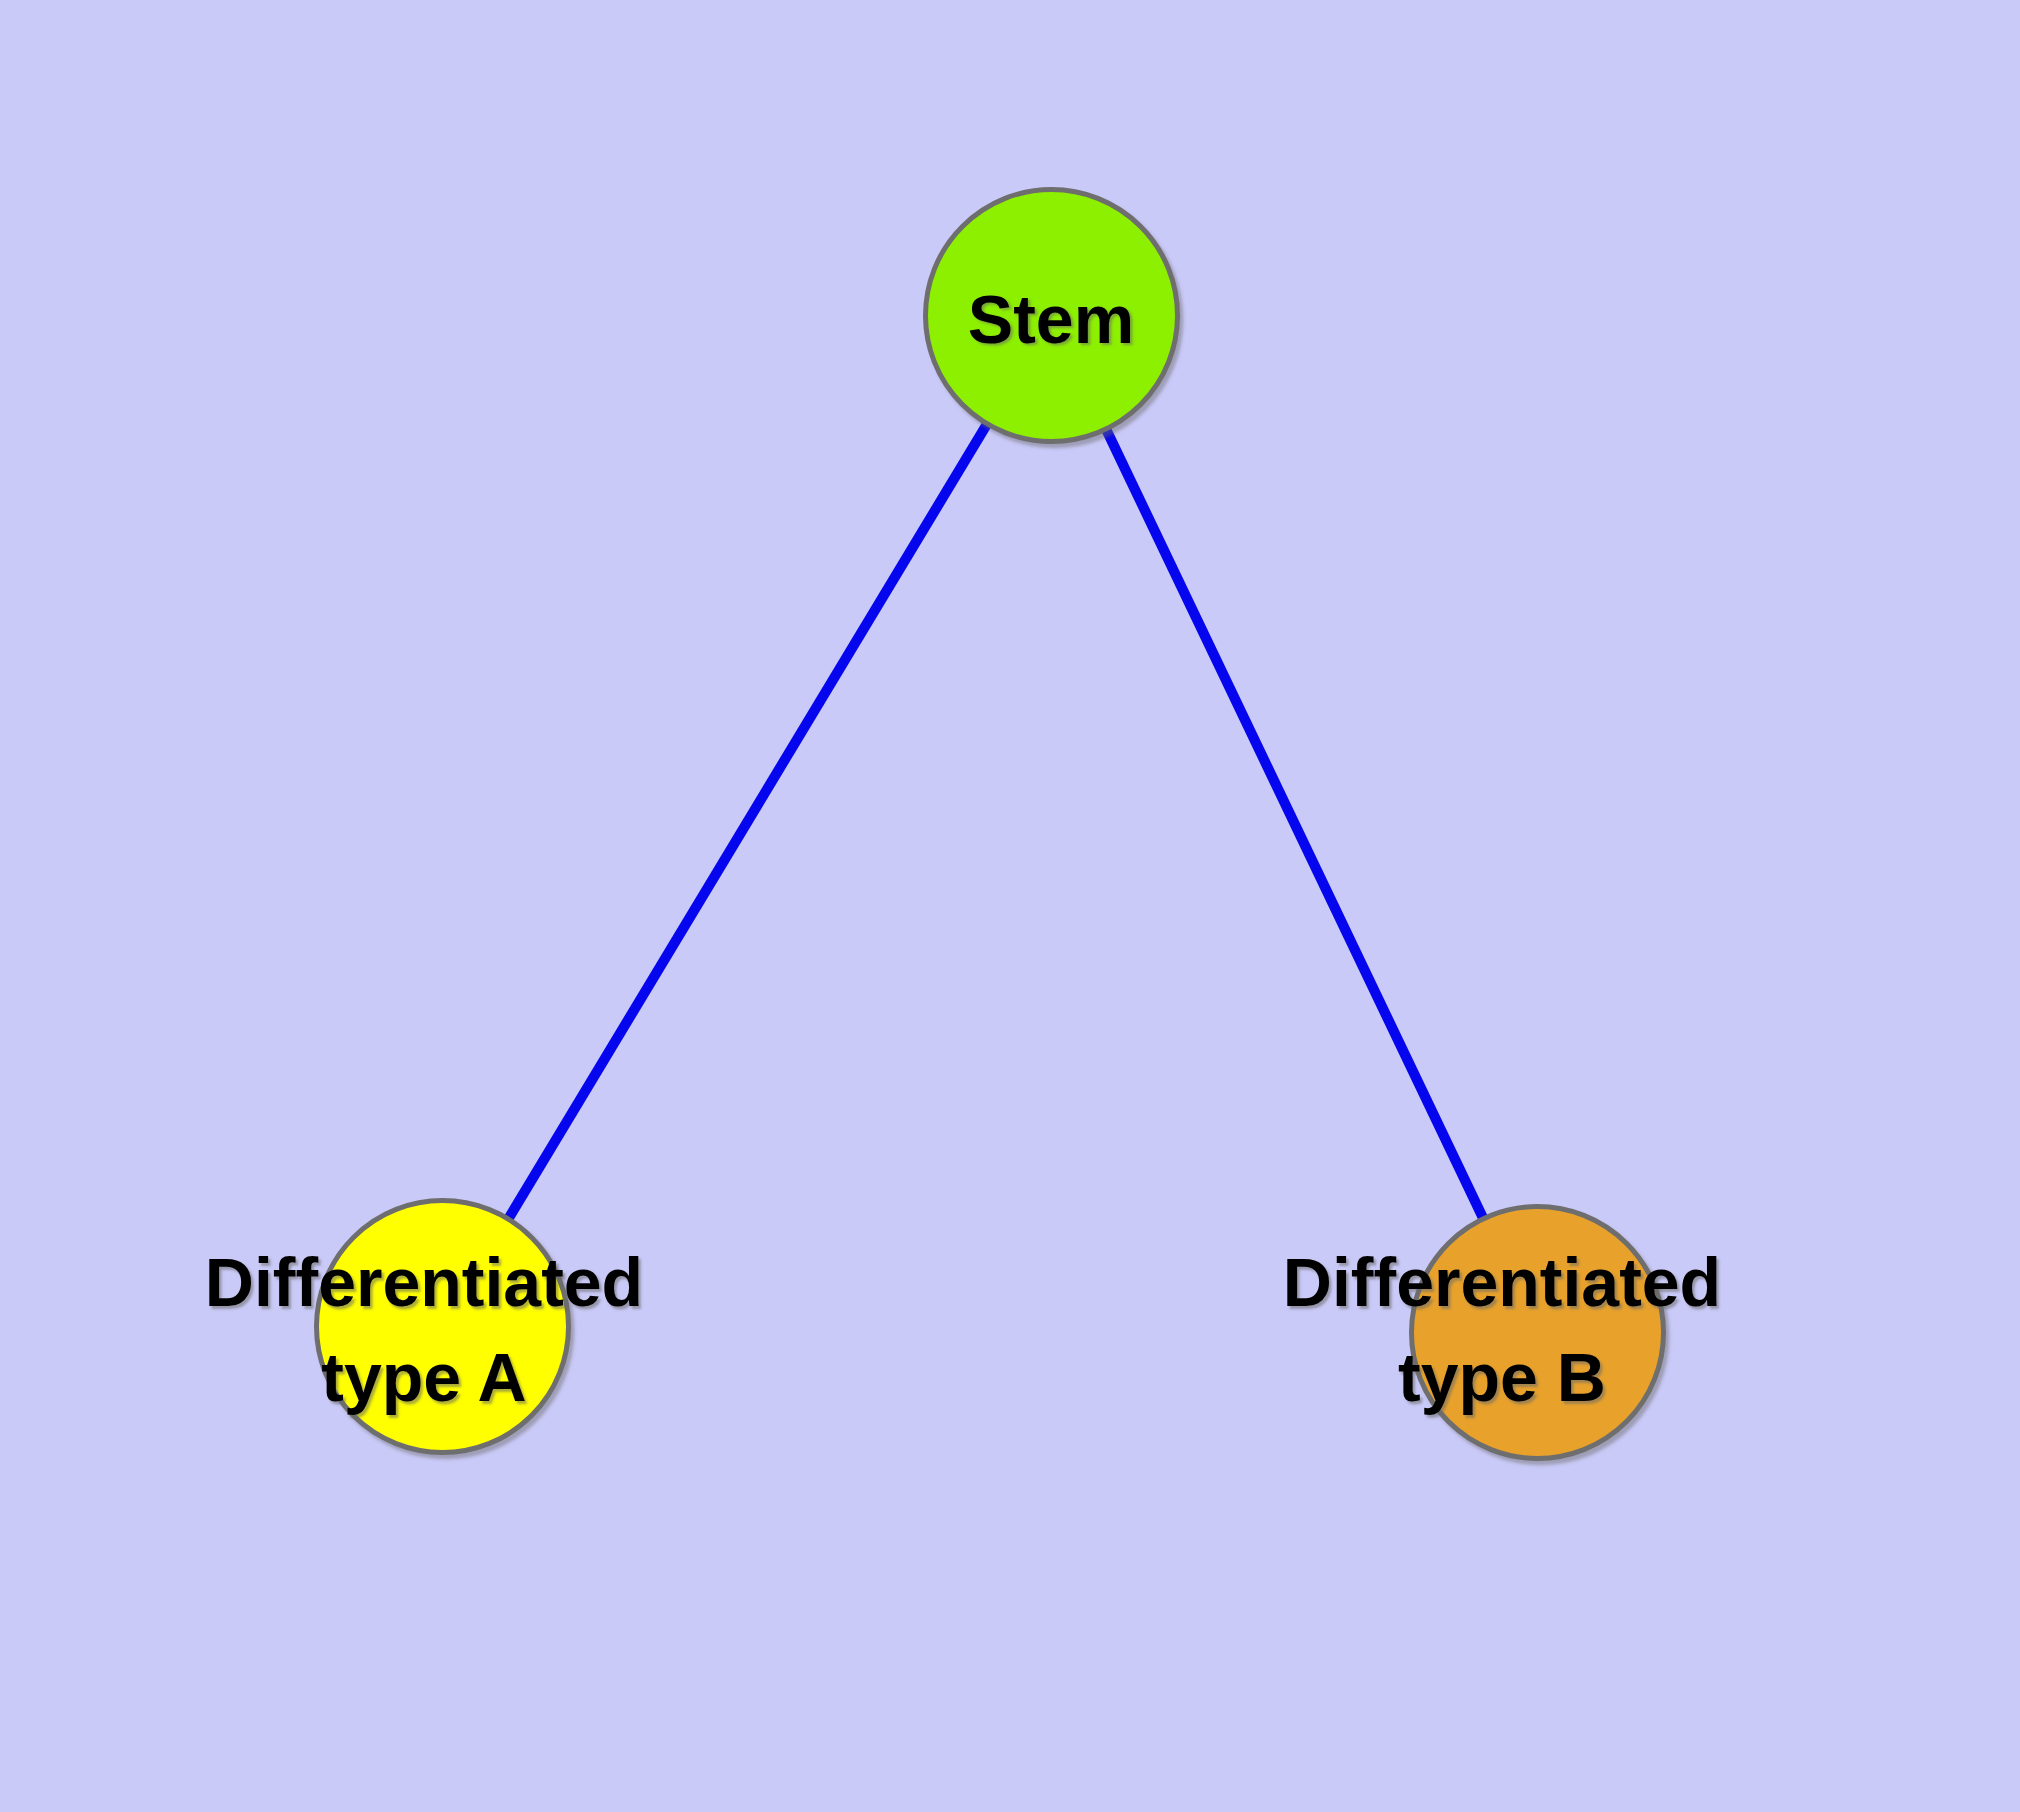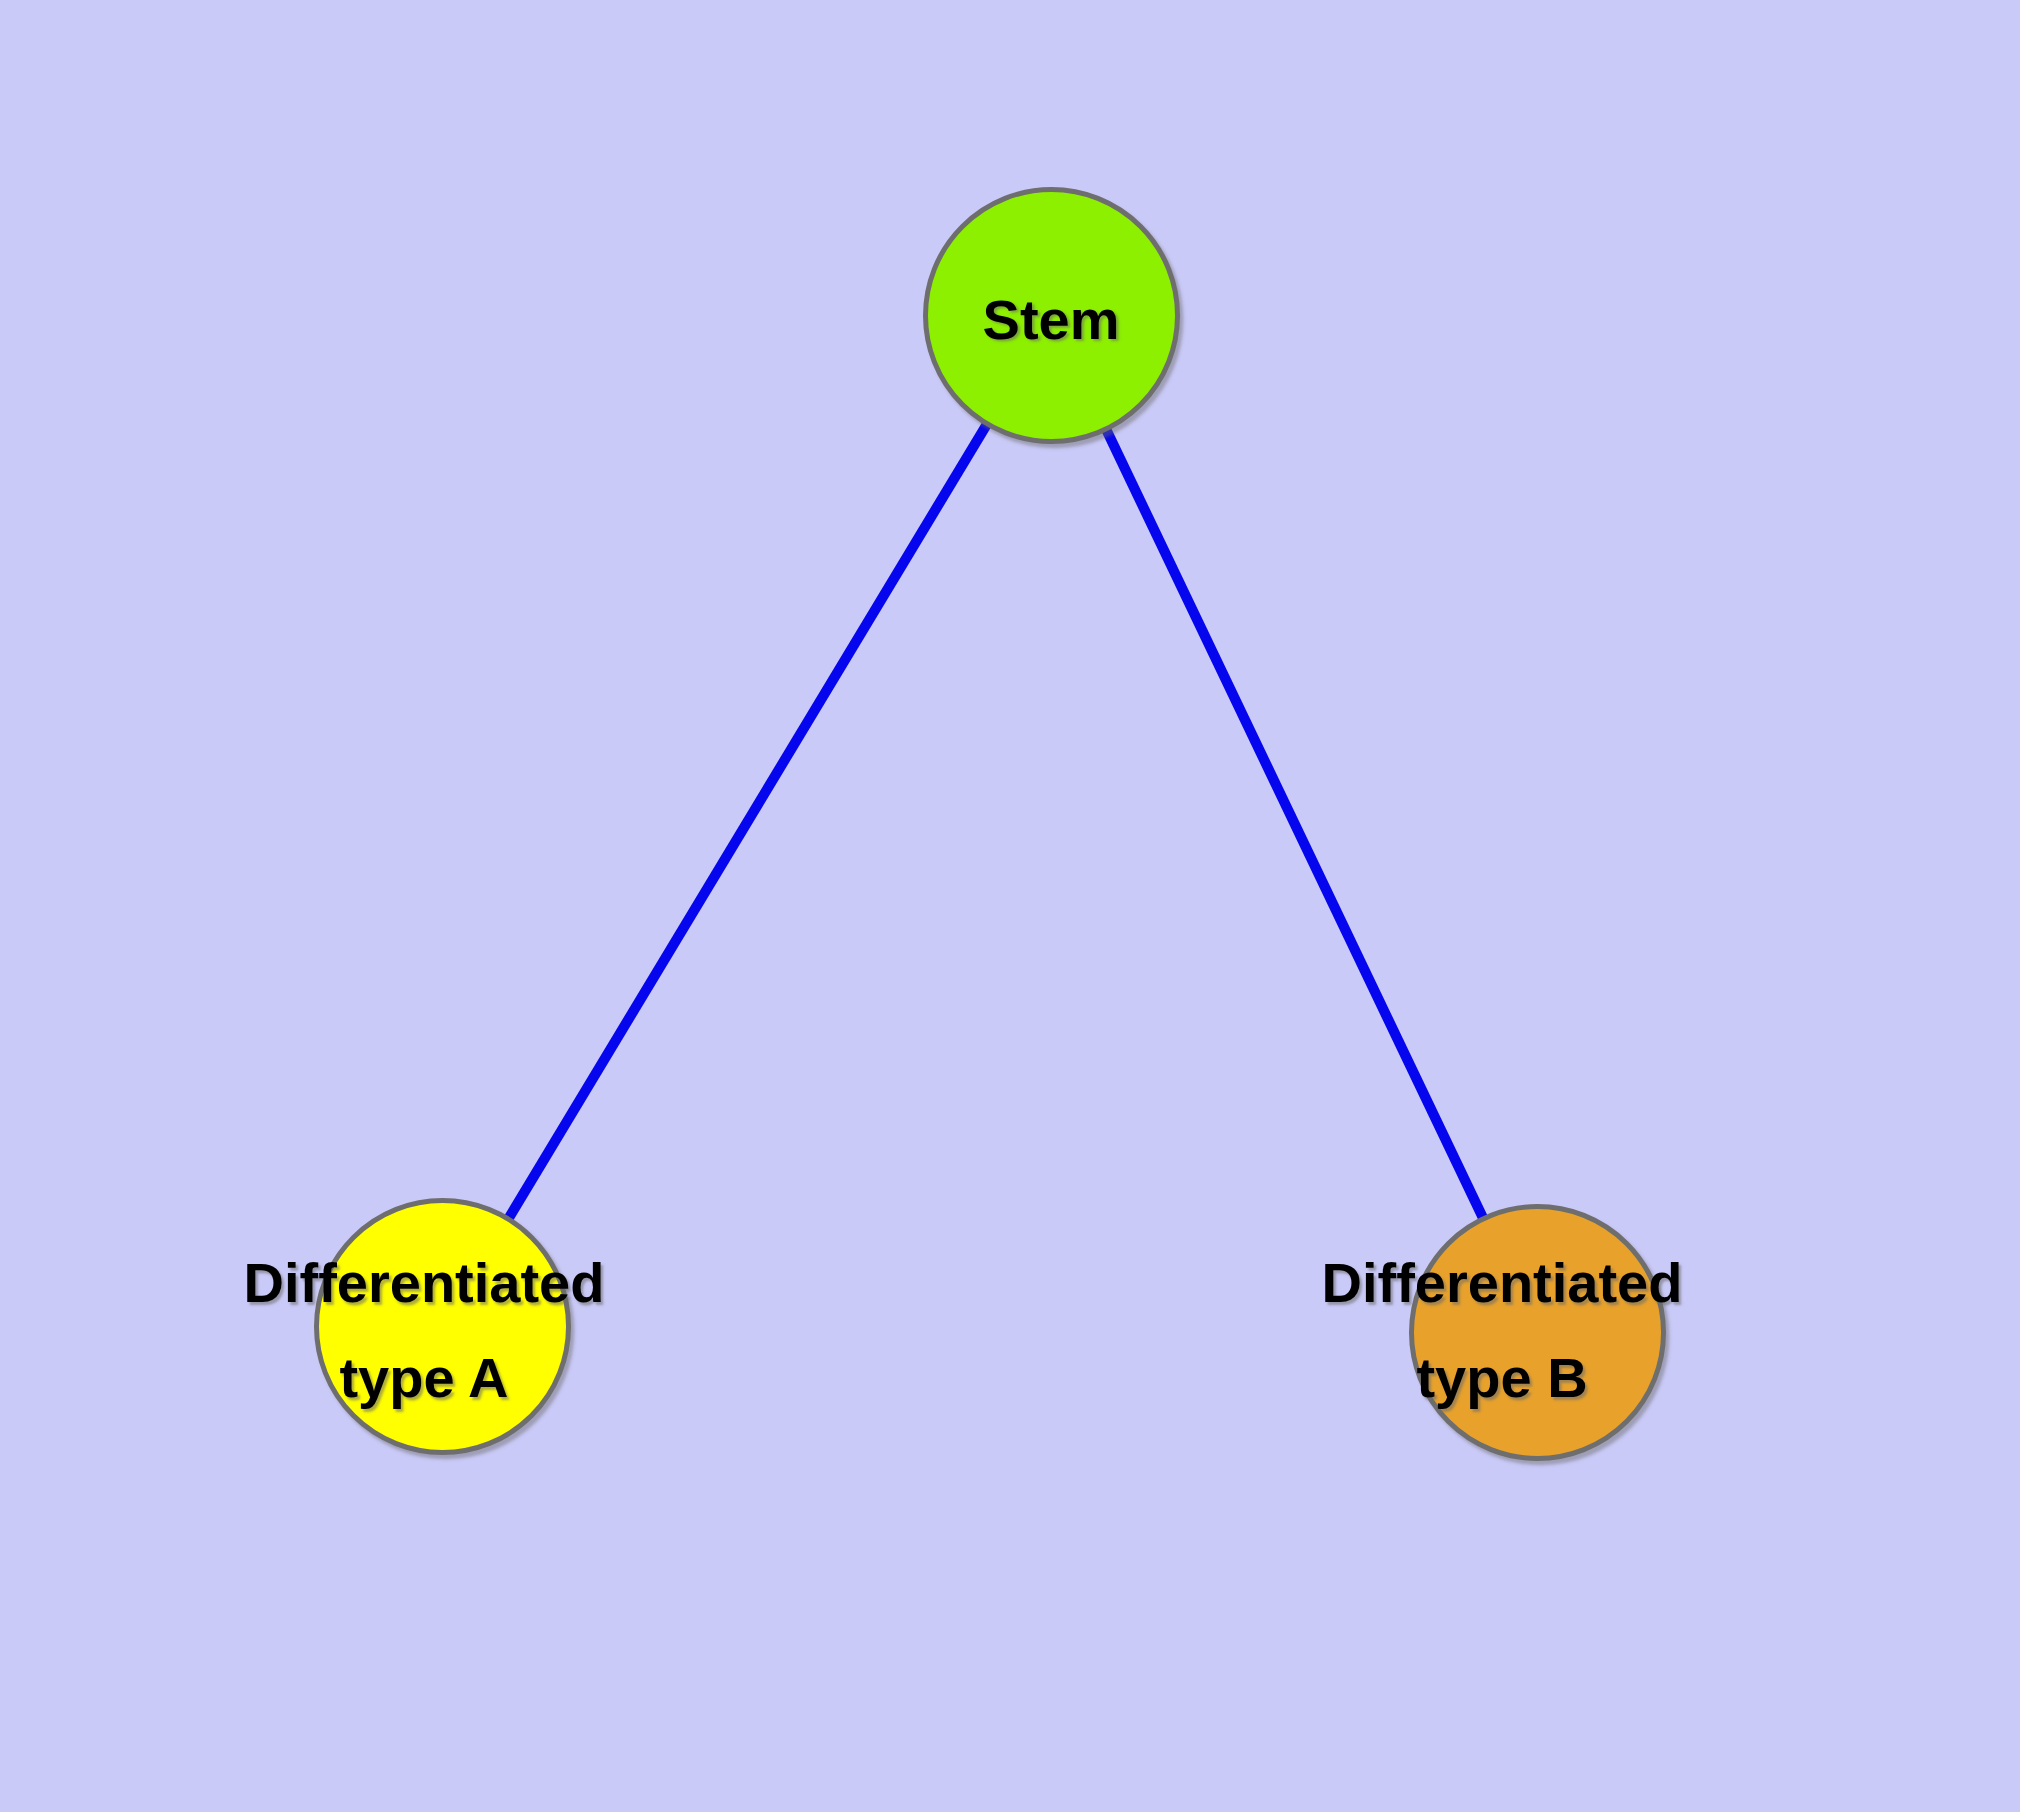--- a/index.html
+++ b/index.html
@@ -29,21 +29,21 @@
     box-sizing: content-box;
     box-shadow: 3.4px 4.2px 3.4px rgba(105,105,105,0.45);
   }
   #node-stem   { left: 923px; top: 187px;  }
   #node-type-a { left: 314px;  top: 1198px; }
   #node-type-b { left: 1409px; top: 1204px; }
   .node-label {
     position: absolute;
     transform: translate(-50%, -50%);
     font-weight: 700;
-    font-size: 56px;
+    font-size: 68px;
     line-height: 95px;
     text-align: center;
     white-space: pre-line;
     color: #000000;
     text-shadow: 2.5px 2.5px 2.5px rgba(105,105,105,0.55);
   }
   #label-stem   { left: 1051px; top: 319px;  }
   #label-type-a { left: 424px;  top: 1330px; }
   #label-type-b { left: 1502px; top: 1330px; }
 </style>

